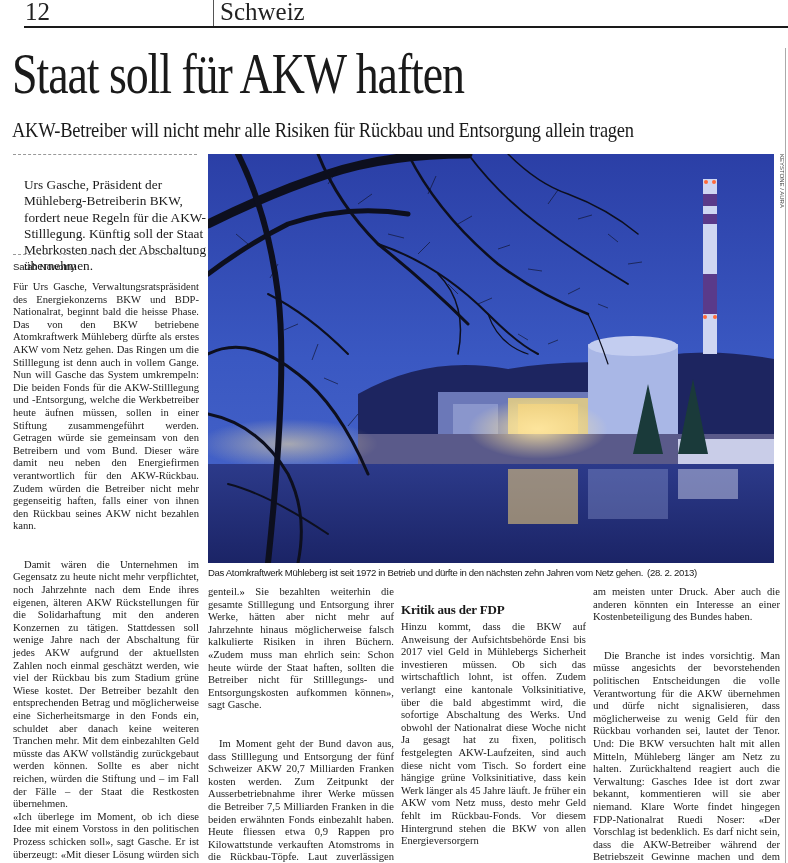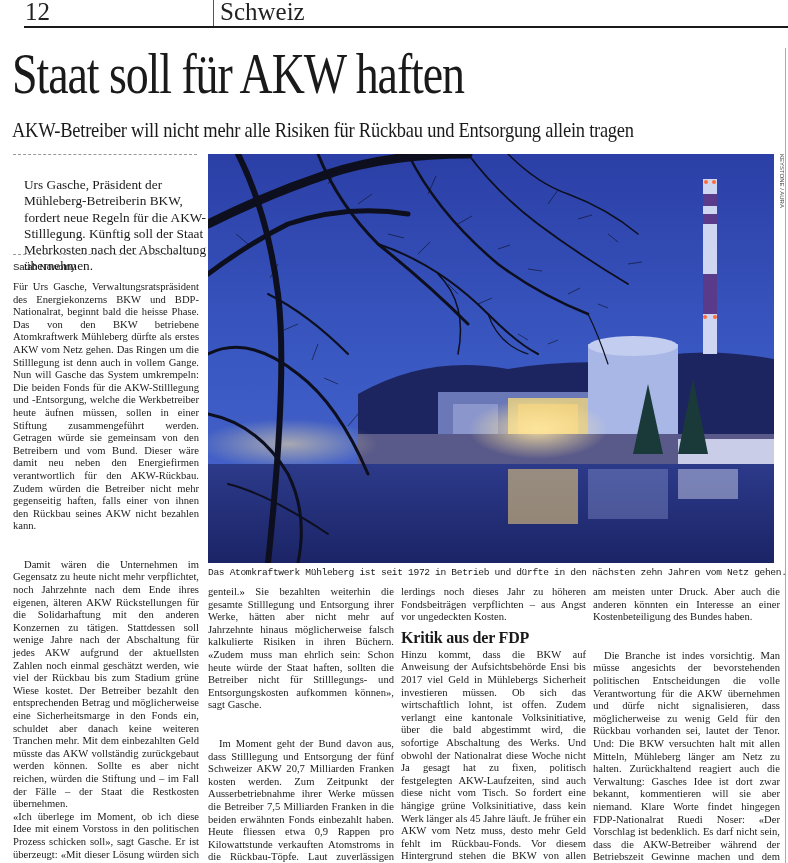--- a/index.html
+++ b/index.html
@@ -16,30 +16,30 @@
 
   .right-rule { position: absolute; left: 785px; top: 48px; width: 1px; height: 815px; background: #aaa; }
 
   .lead-rule { position: absolute; left: 13px; width: 184px; height: 0; border-top: 1px dashed #999; }
   .lead { position: absolute; left: 24px; top: 157px; width: 186px; font-size: 13.3px; line-height: 16.3px; color: #1a1a1a; margin-top: 20px; }
   .author { position: absolute; left: 13px; top: 261px; font-family: "Liberation Sans", "DejaVu Sans", sans-serif; font-weight: normal; font-size: 9.5px; letter-spacing: -0.2px; color: #1a1a1a; }
 
   .col { position: absolute; font-size: 10.6px; line-height: 12.6px; text-align: justify; hyphens: manual; color: #1a1a1a; }
   .col p { text-indent: 0; }
   .col p.indent { text-indent: 11px; margin-top: 26px; }
-  .col h3 { font-size: 16px; line-height: 16px; font-weight: bold; margin: 6px 0 3px 0; letter-spacing: -0.2px; }
+  .col h3 { font-size: 13px; line-height: 16px; font-weight: bold; margin: 16px 0 3px 0; letter-spacing: -0.2px; }
   .col1 { left: 13px; top: 281px; width: 186px; }
   .col2 { left: 208px; top: 586px; width: 186px; }
   .col3 { left: 401px; top: 586px; width: 185px; }
   .col4 { left: 593px; top: 586px; width: 187px; }
 
   .photo { position: absolute; left: 208px; top: 154px; width: 566px; height: 409px; overflow: hidden; background: #2a3f9a; }
   .photo svg { display: block; }
   .photo-credit { position: absolute; left: 775px; top: 154px; width: 10px; height: 60px; font-family: "Liberation Sans", sans-serif; font-size: 6px; color: #444; writing-mode: vertical-rl; }
-  .caption { position: absolute; left: 208px; top: 566px; width: 570px; font-family: Liberation Mono, monospace; font-size: 9.6px; line-height: 14px; letter-spacing: -0.35px; white-space: nowrap; color: #1a1a1a; }
+  .caption { position: absolute; left: 208px; top: 566px; width: 570px; font-family: Liberation Sans, sans-serif; font-size: 9.6px; line-height: 14px; letter-spacing: -0.35px; white-space: nowrap; color: #1a1a1a; }
   .caption .date { margin-left: 4px; }
 </style>
 </head>
 <body>
 
 <div class="header-bar">
   <span class="page-num">12</span>
   <span class="section-divider"></span>
   <span class="section-name">Schweiz</span>
 </div>
@@ -132,21 +132,20 @@
 <div class="caption">
   <span>Das Atomkraftwerk Mühleberg ist seit 1972 in Betrieb und dürfte in den nächsten zehn Jahren vom Netz gehen.</span><span class="date">(28. 2. 2013)</span>
 </div>
 
 <div class="col col2">
   <p>genteil.» Sie bezahlten weiterhin die gesamte Stilllegung und Entsorgung ihrer Werke, hätten aber nicht mehr auf Jahrzehnte hinaus möglicherweise falsch kalkulierte Risiken in ihren Büchern. «Zudem muss man ehrlich sein: Schon heute würde der Staat haften, sollten die Betreiber nicht für Stilllegungs- und Entsorgungskosten aufkommen können», sagt Gasche.</p>
   <p class="indent">Im Moment geht der Bund davon aus, dass Stilllegung und Entsorgung der fünf Schweizer AKW 20,7 Milliarden Franken kosten werden. Zum Zeitpunkt der Ausserbetriebnahme ihrer Werke müssen die Betreiber 7,5 Milliarden Franken in die beiden erwähnten Fonds einbezahlt haben. Heute fliessen etwa 0,9 Rappen pro Kilowattstunde verkauften Atomstroms in die Rückbau-Töpfe. Laut zuverlässigen Quellen dürfte Energieministerin Doris Leuthard die Energiekonzerne al-</p>
 </div>
 
 <div class="col col3">
-  <p>lerdings noch dieses Jahr zu höheren Fondsbeiträgen verpflichten – aus Angst vor ungedeckten Kosten.</p>
   <h3>Kritik aus der FDP</h3>
   <p>Hinzu kommt, dass die BKW auf Anweisung der Aufsichtsbehörde Ensi bis 2017 viel Geld in Mühlebergs Sicherheit investieren müssen. Ob sich das wirtschaftlich lohnt, ist offen. Zudem verlangt eine kantonale Volksinitiative, über die bald abgestimmt wird, die sofortige Abschaltung des Werks. Und obwohl der Nationalrat diese Woche nicht Ja gesagt hat zu fixen, politisch festgelegten AKW-Laufzeiten, sind auch diese nicht vom Tisch. So fordert eine hängige grüne Volksinitiative, dass kein Werk länger als 45 Jahre läuft. Je früher ein AKW vom Netz muss, desto mehr Geld fehlt im Rückbau-Fonds. Vor diesem Hintergrund stehen die BKW von allen Energieversorgern</p>
 </div>
 
 <div class="col col4">
   <p>am meisten unter Druck. Aber auch die anderen könnten ein Interesse an einer Kostenbeteiligung des Bundes haben.</p>
   <p class="indent">Die Branche ist indes vorsichtig. Man müsse angesichts der bevorstehenden politischen Entscheidungen die volle Verantwortung für die AKW übernehmen und dürfe nicht signalisieren, dass möglicherweise zu wenig Geld für den Rückbau vorhanden sei, lautet der Tenor. Und: Die BKW versuchten halt mit allen Mitteln, Mühleberg länger am Netz zu halten. Zurückhaltend reagiert auch die Verwaltung: Gasches Idee ist dort zwar bekannt, kommentieren will sie aber niemand. Klare Worte findet hingegen FDP-Nationalrat Ruedi Noser: «Der Vorschlag ist bedenklich. Es darf nicht sein, dass die AKW-Betreiber während der Betriebszeit Gewinne machen und dem Staat danach die Stilllegungskosten aufbürden.»</p>
 </div>
 
 </body></html>

